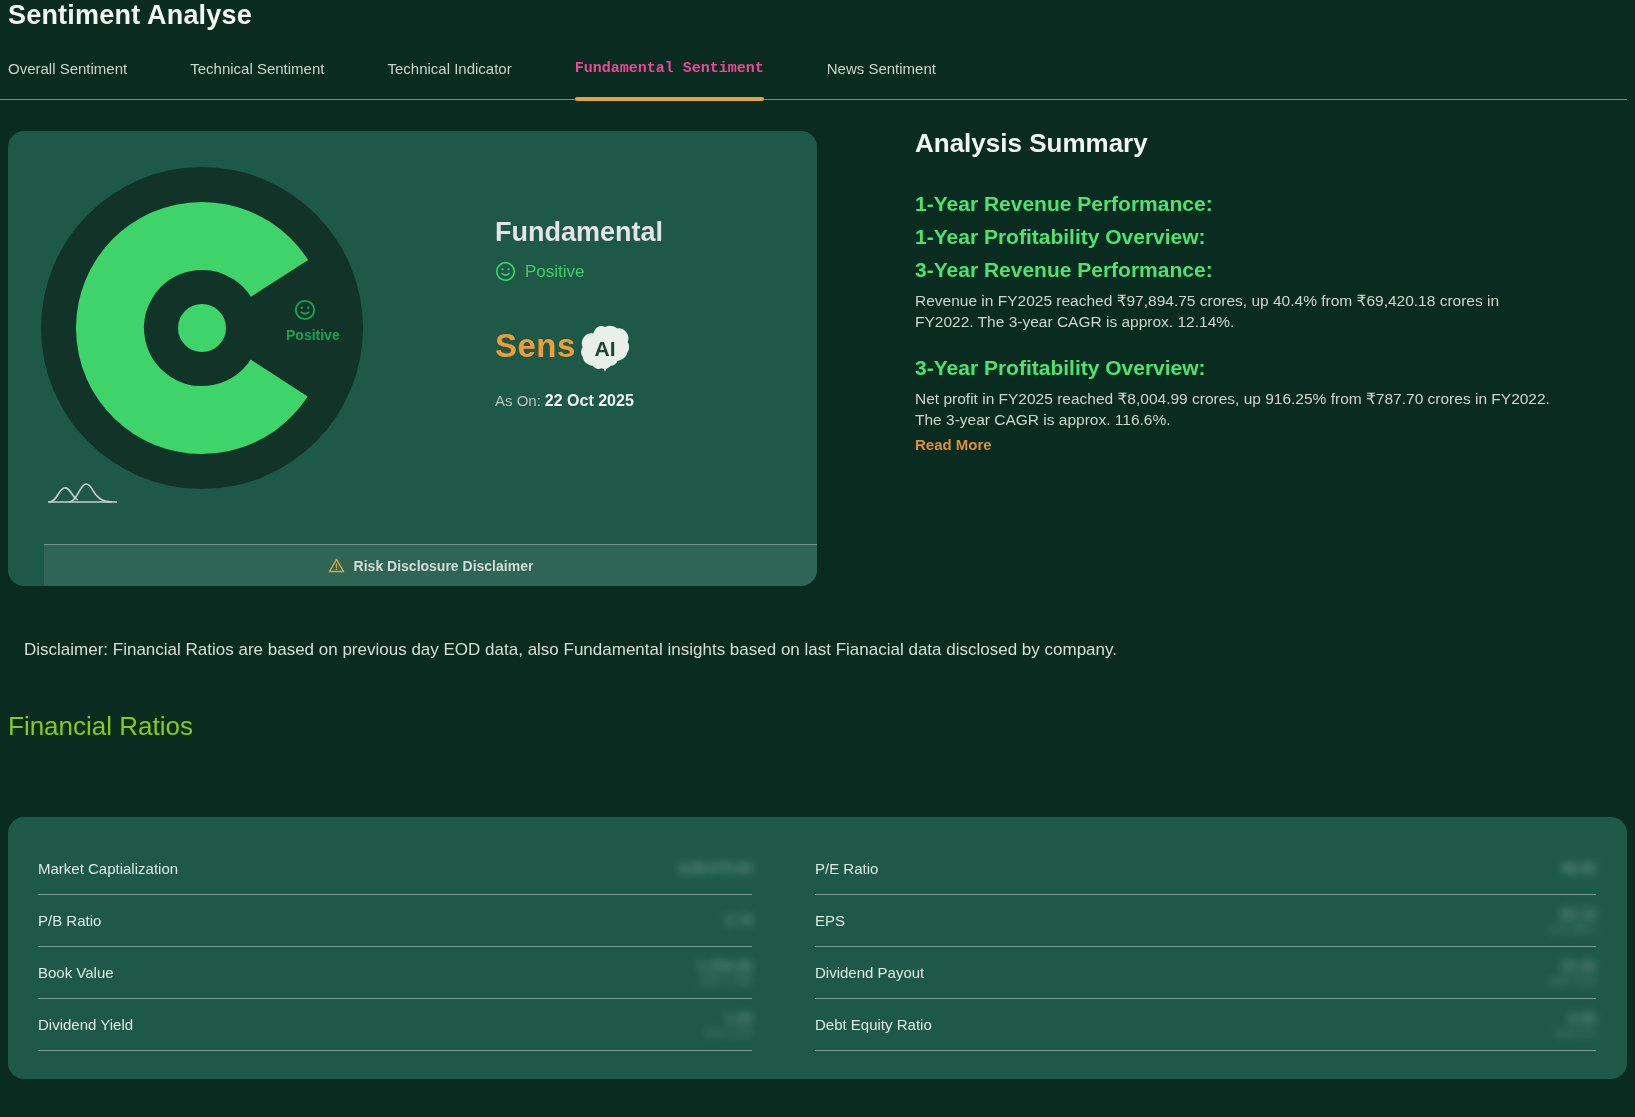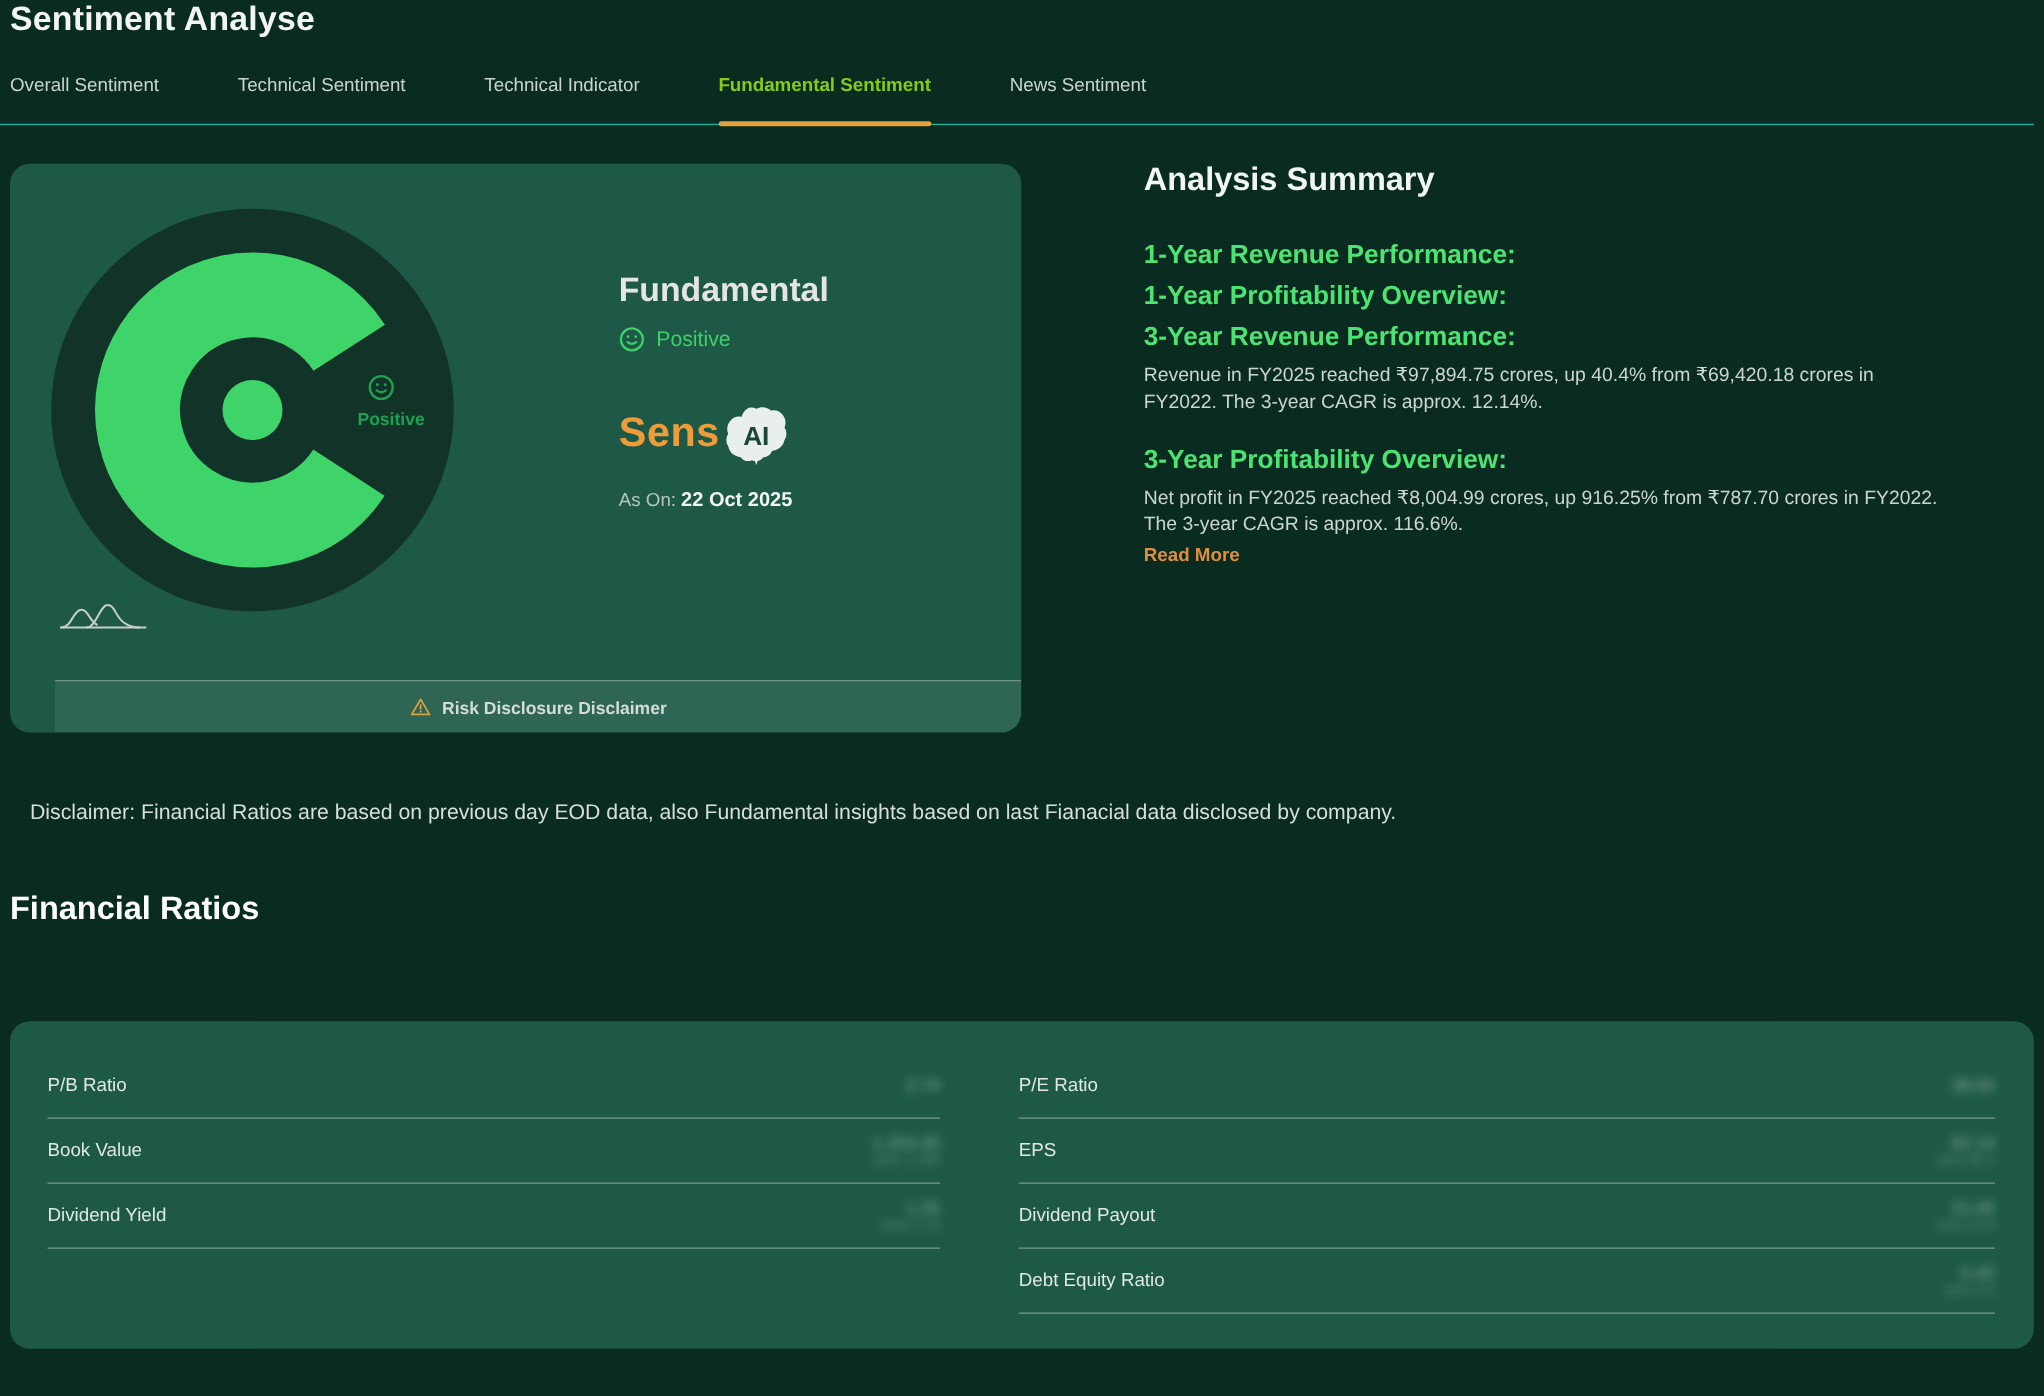--- a/index.html
+++ b/index.html
@@ -16,21 +16,21 @@
   }
   .tabbar{
     position:absolute;top:60px;left:0;right:8px;
     display:flex;gap:63px;padding-left:8px;
     border-bottom:1px solid #14b8a6;
   }
   .tab{
     position:relative;font-size:15px;color:#c9d4cd;
     padding-bottom:22px;cursor:pointer;white-space:nowrap;
   }
-  .tab.active{color:#84cc16;font-weight:bold;}
+  .tab.active{color:#ec4899;font-weight:bold;font-family:Liberation Mono, monospace;}
   .tab.active::after{
     content:"";position:absolute;left:0;right:0;bottom:-2px;height:4px;
     background:#e2a33e;border-radius:2px;
   }
   
   .gauge-card{
     position:absolute;left:8px;top:131px;width:809px;height:455px;
     background:#1e5947;border-radius:16px;overflow:hidden;
   }
   .gauge-wrap{position:absolute;left:0;top:0;width:400px;height:414px;}
@@ -67,21 +67,21 @@
   .summary h2{margin:0 0 33px 0;font-size:26px;font-weight:bold;color:#f2f6f3;}
   .summary h3{margin:0 0 9px 0;font-size:21px;font-weight:bold;color:#4be371;}
   .summary p{margin:0 0 24px 0;font-size:15.5px;line-height:1.33;color:#cbd6cf;}
   .read-more{font-size:15px;font-weight:bold;color:#dd8e3e;cursor:pointer;}
   
   .disclaimer{
     position:absolute;left:24px;top:640px;width:1600px;margin:0;
     font-size:17px;color:#d6dfd9;
   }
   
-  .fr-title{position:absolute;left:8px;top:711px;margin:0;font-size:26px;font-weight:bold;color:#ffffff;}
+  .fr-title{position:absolute;left:8px;top:711px;margin:0;font-size:26px;font-weight:normal;color:#84cc16;}
   .ratios-card{
     position:absolute;left:8px;top:817px;width:1619px;height:262px;
     background:#1e5947;border-radius:16px;box-sizing:border-box;
     padding-top:26px;
   }
   .ratio-col{position:absolute;top:26px;}
   .ratio-col.left{left:30px;width:714px;}
   .ratio-col.right{left:807px;width:781px;}
   .ratio-row{
     height:52px;box-sizing:border-box;
@@ -186,20 +186,26 @@
 </div>
 
 <p class="disclaimer">Disclaimer: Financial Ratios are based on previous day EOD data, also Fundamental insights based on last Fianacial data disclosed by company.</p>
 
 <h2 class="fr-title">Financial Ratios</h2>
 
 <div class="ratios-card">
 
   <div class="ratio-col left">
     <div class="ratio-row">
+      <span class="ratio-label">Market Captialization</span>
+      <span class="ratio-value">
+          <span class="blurred">3,09,575.00</span>
+        </span>
+    </div>
+    <div class="ratio-row">
       <span class="ratio-label">P/B Ratio</span>
       <span class="ratio-value">
           <span class="blurred">2.74</span>
         </span>
     </div>
     <div class="ratio-row">
       <span class="ratio-label">Book Value</span>
       <span class="ratio-value">
         <span class="blurred">1,254.30</span>
         <span class="blurred sub">prev 1,180</span>

